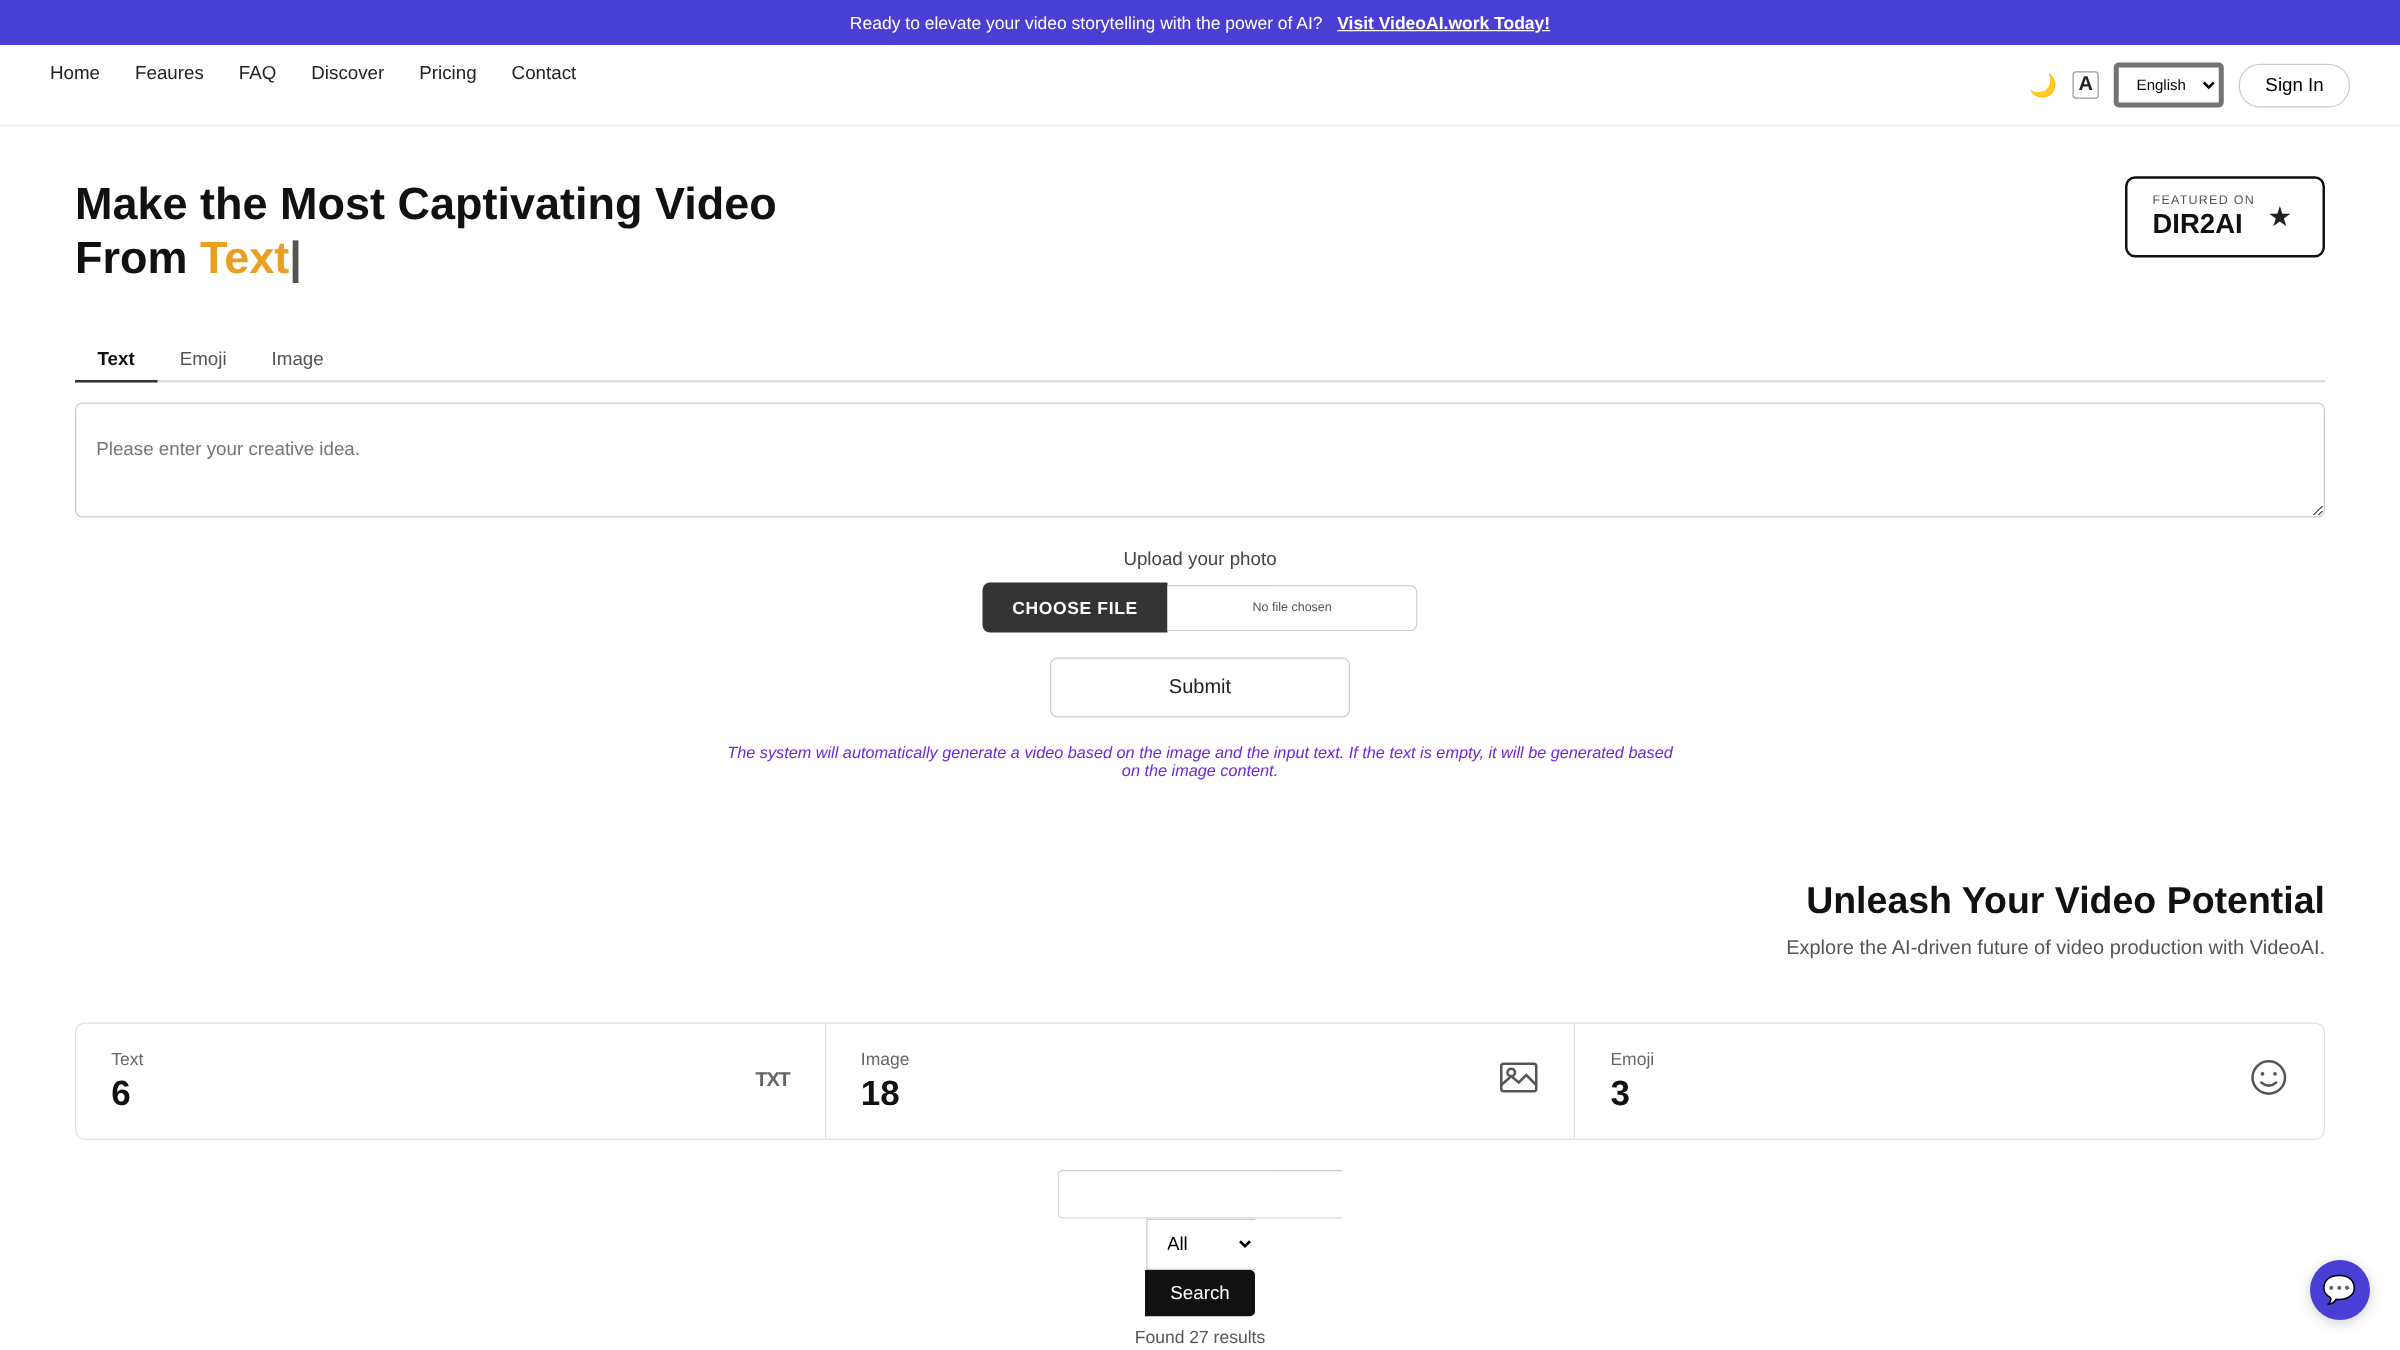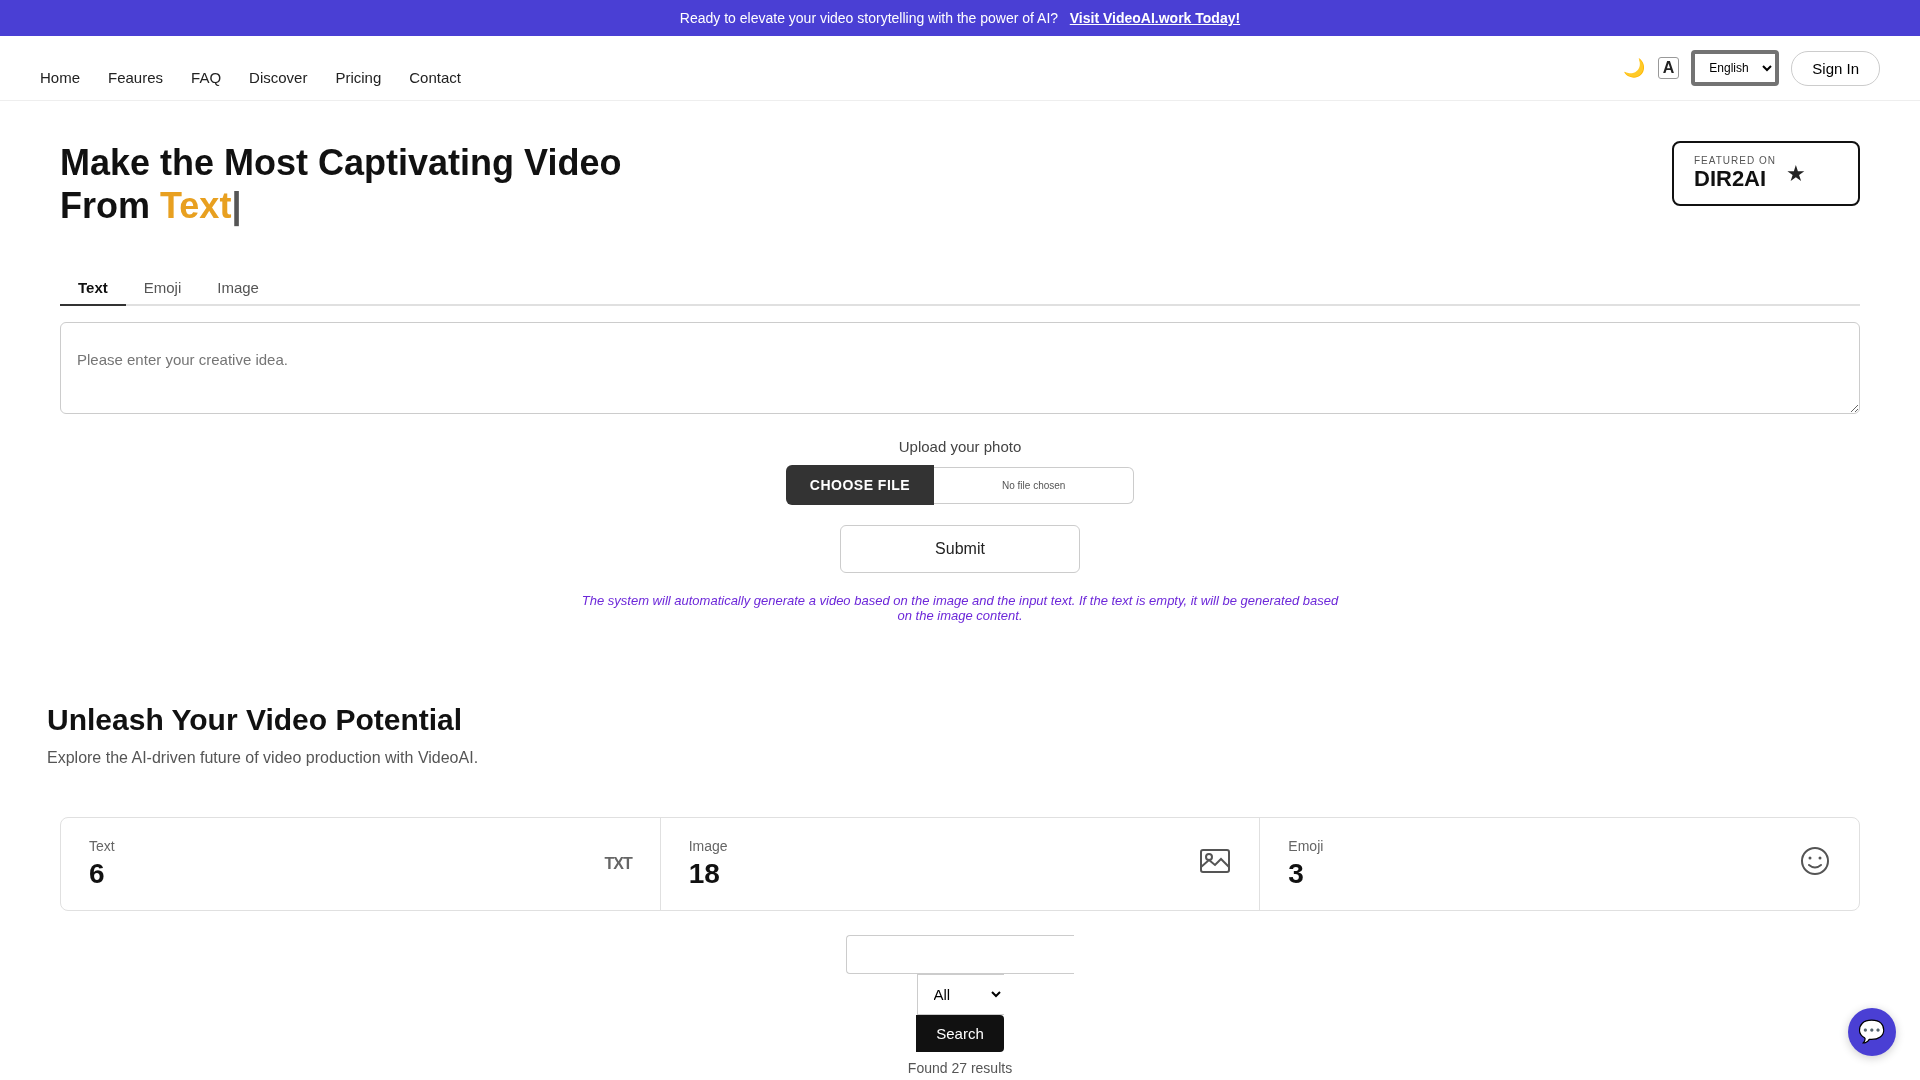--- a/index.html
+++ b/index.html
@@ -11,21 +11,21 @@
       color: #fff;
       text-align: center;
       padding: 10px 20px;
       font-size: 14px;
     }
     .top-banner a { color: #fff; font-weight: 600; text-decoration: underline; }
 
     
     nav {
       display: flex;
-      align-items: flex-end;
+      align-items: flex-start;
       padding: 14px 40px;
       border-bottom: 1px solid #eee;
       gap: 32px;
     }
     .nav-links { display: flex; gap: 28px; align-items: center; flex: 1; }
     .nav-links a { text-decoration: none; color: #222; font-size: 15px; }
     .nav-right { display: flex; align-items: center; gap: 12px; margin-left: auto; }
     .dark-mode-icon, .translate-icon { font-size: 18px; cursor: pointer; }
     .lang-select {
       border: 4px solid #737373;
@@ -61,21 +61,21 @@
     }
     .hero-title .highlight { color: #e8a020; }
     .hero-title .cursor { color: #555; }
     .dir2ai-badge {
       border: 2px solid #111;
       border-radius: 8px;
       padding: 12px 20px;
       display: flex;
       align-items: center;
       gap: 10px;
-      width: 188px;
+      width: 160px;
       flex-shrink: 0;
     }
     .dir2ai-featured { font-size: 10px; color: #555; font-weight: 500; letter-spacing: 1px; }
     .dir2ai-name { font-size: 22px; font-weight: 800; color: #111; }
     .dir2ai-star { font-size: 22px; }
 
     
     .main-content { padding: 0 60px 40px 60px; }
 
     
@@ -149,21 +149,21 @@
     .submit-note {
       text-align: center;
       font-size: 13px;
       color: #6d28d9;
       font-style: italic;
       max-width: 760px;
       margin: 0 auto;
     }
 
     
-    .unleash-section { text-align: left; padding: 40px 60px 20px 47px; }
+    .unleash-section { text-align: right; padding: 40px 60px 20px 47px; }
     .unleash-title { font-size: 30px; font-weight: 700; color: #111; margin-bottom: 12px; }
     .unleash-sub { font-size: 16px; color: #555; margin-bottom: 30px; }
 
     
     .stats-row { display: flex; gap: 0; margin: 0 60px 24px 60px; border: 1px solid #e0e0e0; border-radius: 8px; overflow: hidden; }
     .stat-card {
       flex: 1;
       padding: 20px 28px;
       border-right: 1px solid #e0e0e0;
       display: flex;

